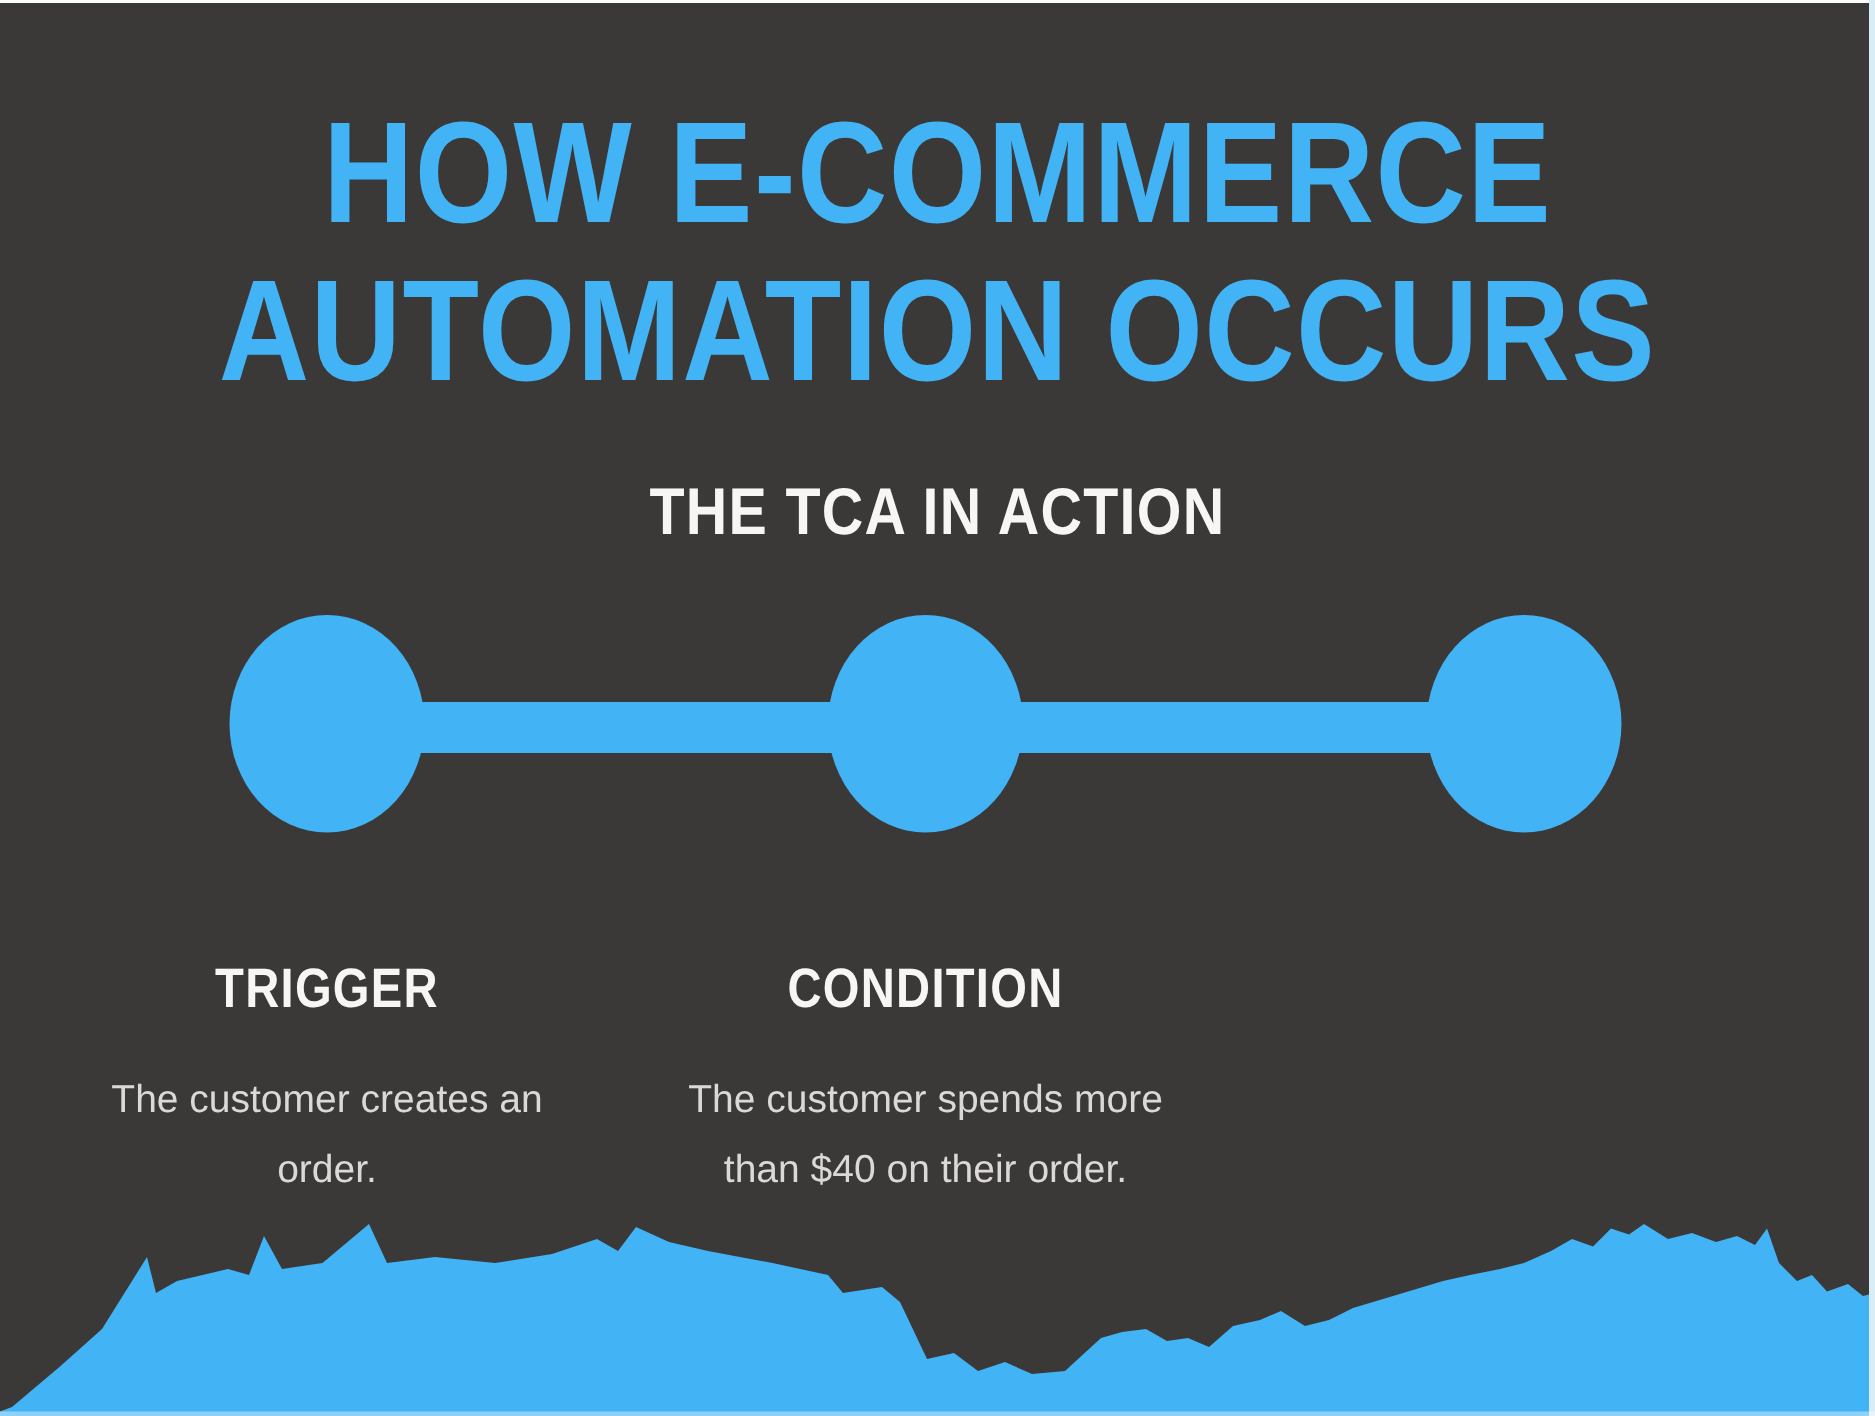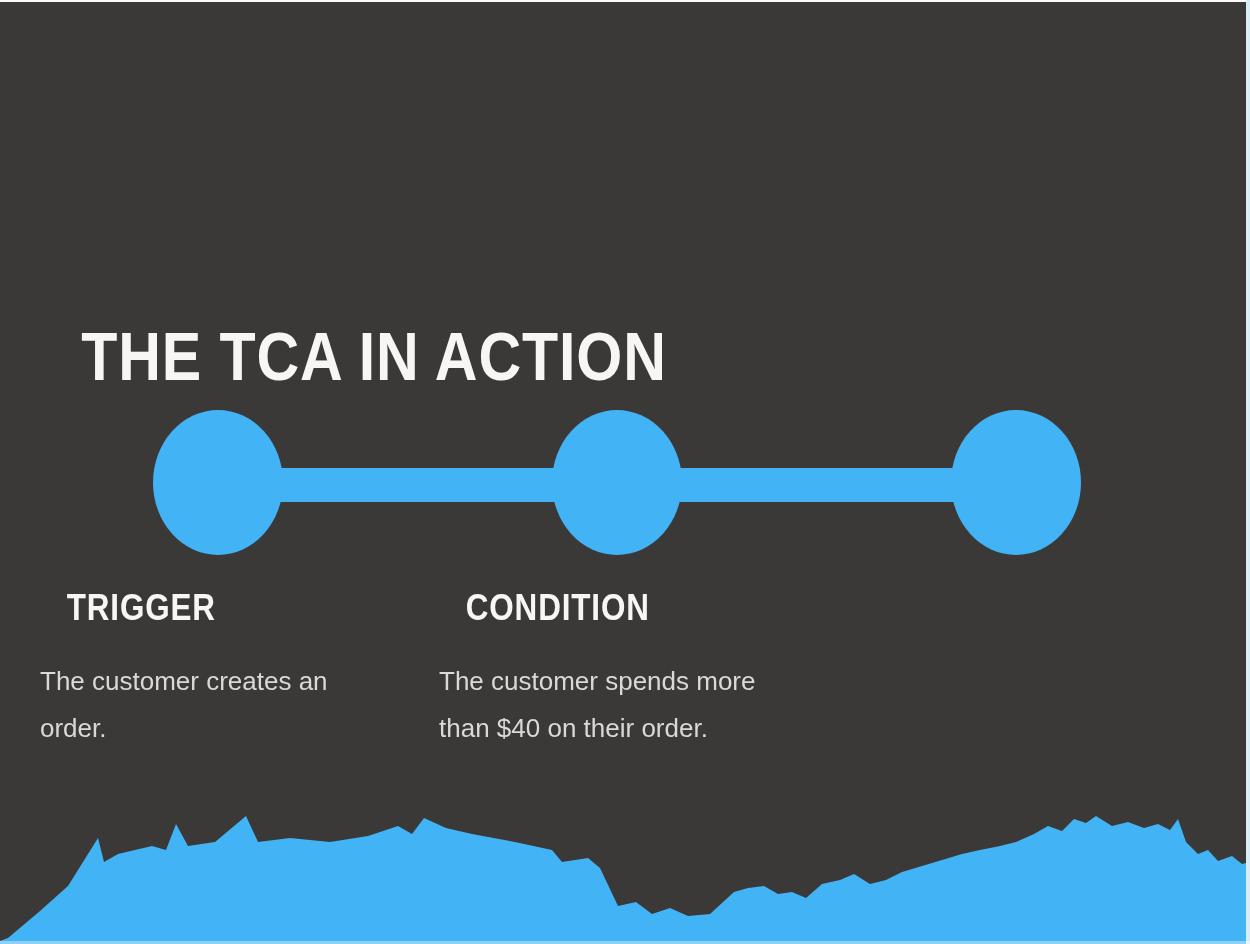--- a/index.html
+++ b/index.html
@@ -26,24 +26,24 @@
     position:absolute;top:64px;left:0;width:100%;
     text-align:center;
     color:var(--accent);
     font-weight:bold;
     font-size:96px;
     line-height:1.09;
     letter-spacing:1px;
   }
   .subtitle{
     position:absolute;top:317px;left:0;width:100%;
-    text-align:left;
+    text-align:center;
     color:var(--heading-text);
     font-weight:bold;
-    font-size:68px;
+    font-size:44px;
     letter-spacing:1px;
   }
 
   
   .node{
     position:absolute;top:410px;
     width:130px;height:145px;
     background:var(--accent);
     border-radius:50%;
   }
@@ -52,22 +52,23 @@
   .n3{left:951px;}
   .connector{
     position:absolute;top:468px;height:34px;
     background:var(--accent);
   }
   .c1{left:220px;width:398px;}
   .c2{left:618px;width:398px;}
 
   
   .step{
-    position:absolute;top:586px;
+    position:absolute;top:637px;
     width:356px;
+    text-align:center;
   }
   .s1{left:40px;}
   .s2{left:439px;}
   .s3{left:838px;}
   .step-label{
     color:var(--heading-text);
     font-weight:bold;
     font-size:37px;
     line-height:44px;
     letter-spacing:1px;
@@ -92,20 +93,24 @@
   
   .edge-top{position:absolute;top:0;left:0;width:100%;height:2px;background:#fbfcfc;z-index:9;}
   .edge-right{position:absolute;top:0;right:0;width:4px;height:100%;background:var(--page-edge);z-index:9;}
   .edge-bottom{position:absolute;bottom:0;left:0;width:100%;height:3px;background:rgba(255,255,255,0.4);z-index:9;}
 </style>
 </head>
 <body>
 
 <div class="canvas">
 
+  <h1 class="title">
+    <span class="condensed">HOW E-COMMERCE</span>
+    <span class="condensed">AUTOMATION OCCURS</span>
+  </h1>
 
   <div class="subtitle">
     <span class="condensed">THE TCA IN ACTION</span>
   </div>
 
   <div>
     <div class="connector c1"></div>
     <div class="connector c2"></div>
     <div class="node n1"></div>
     <div class="node n2"></div>

